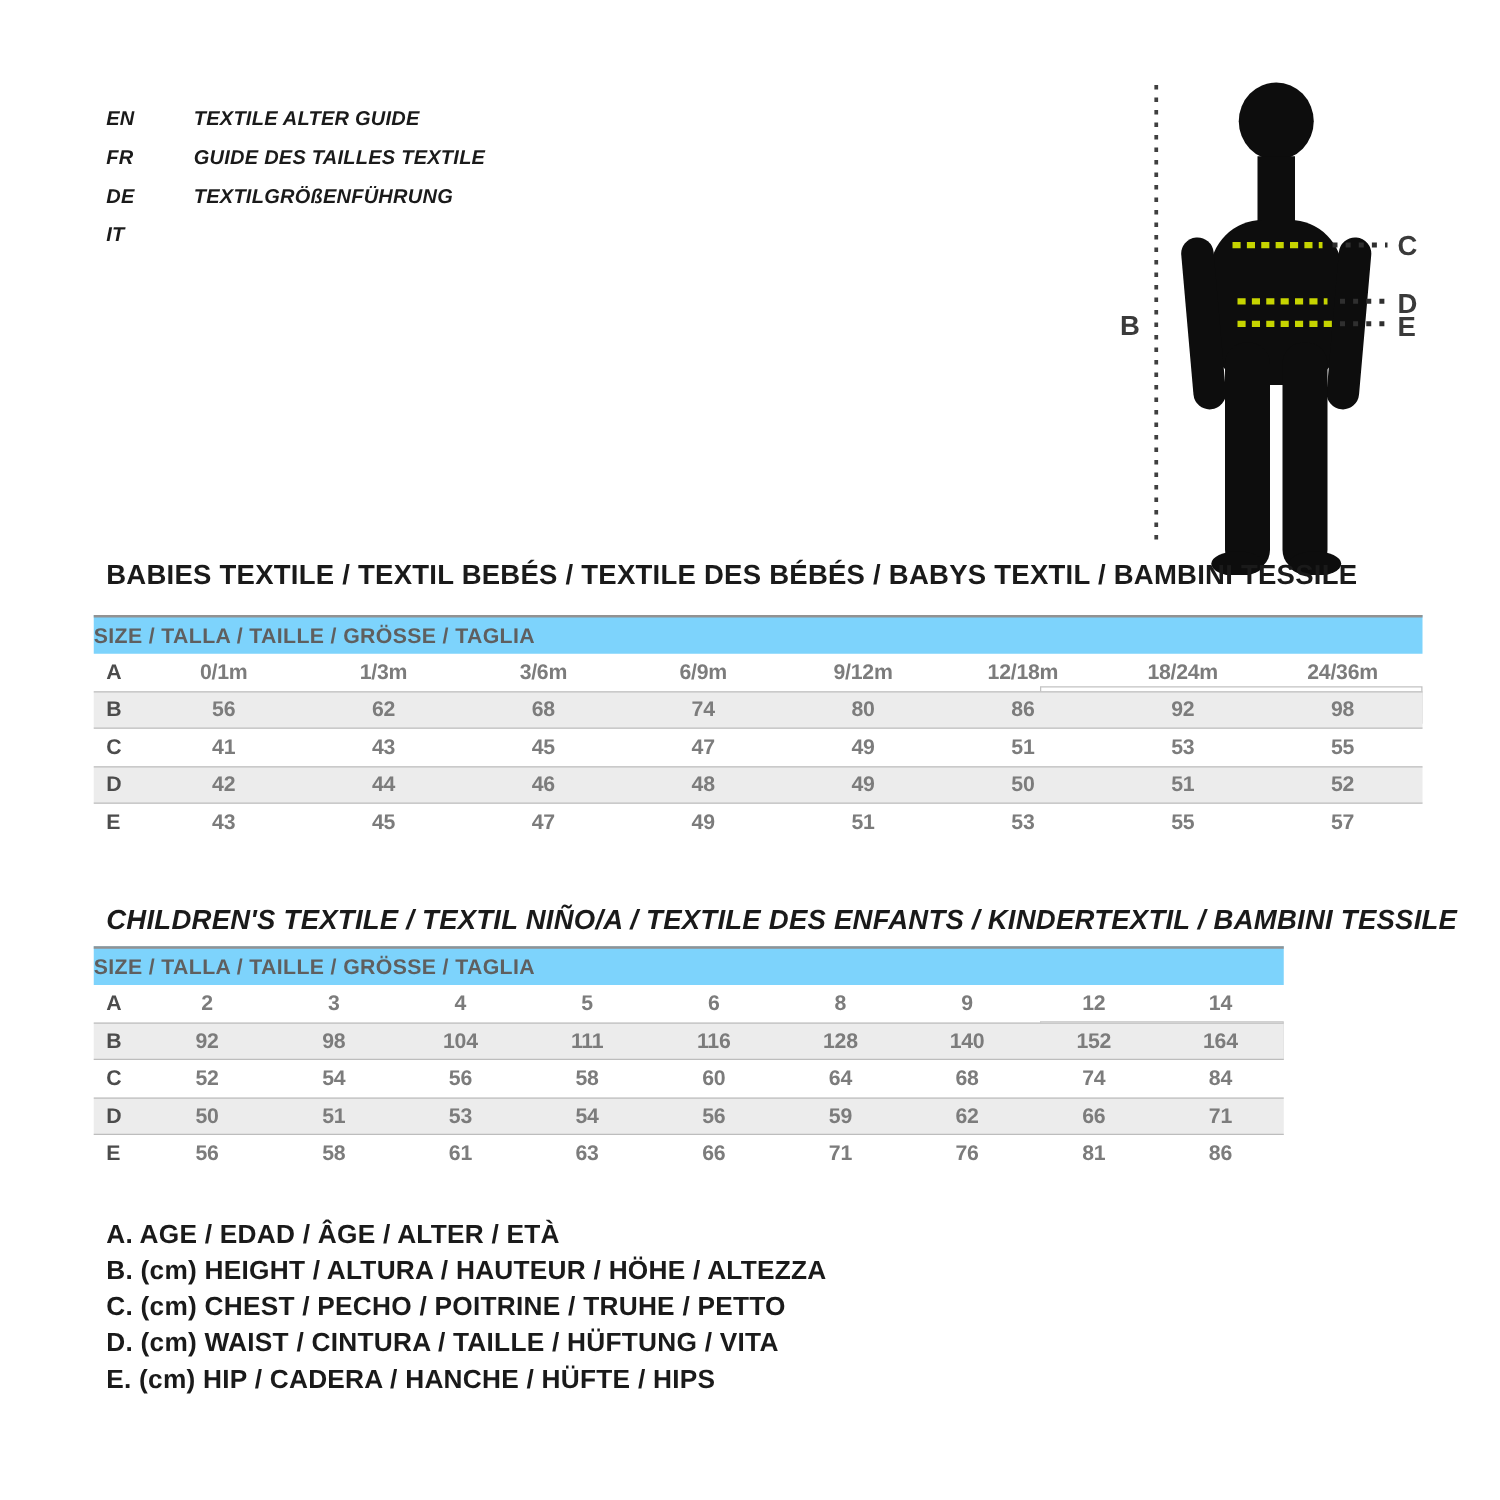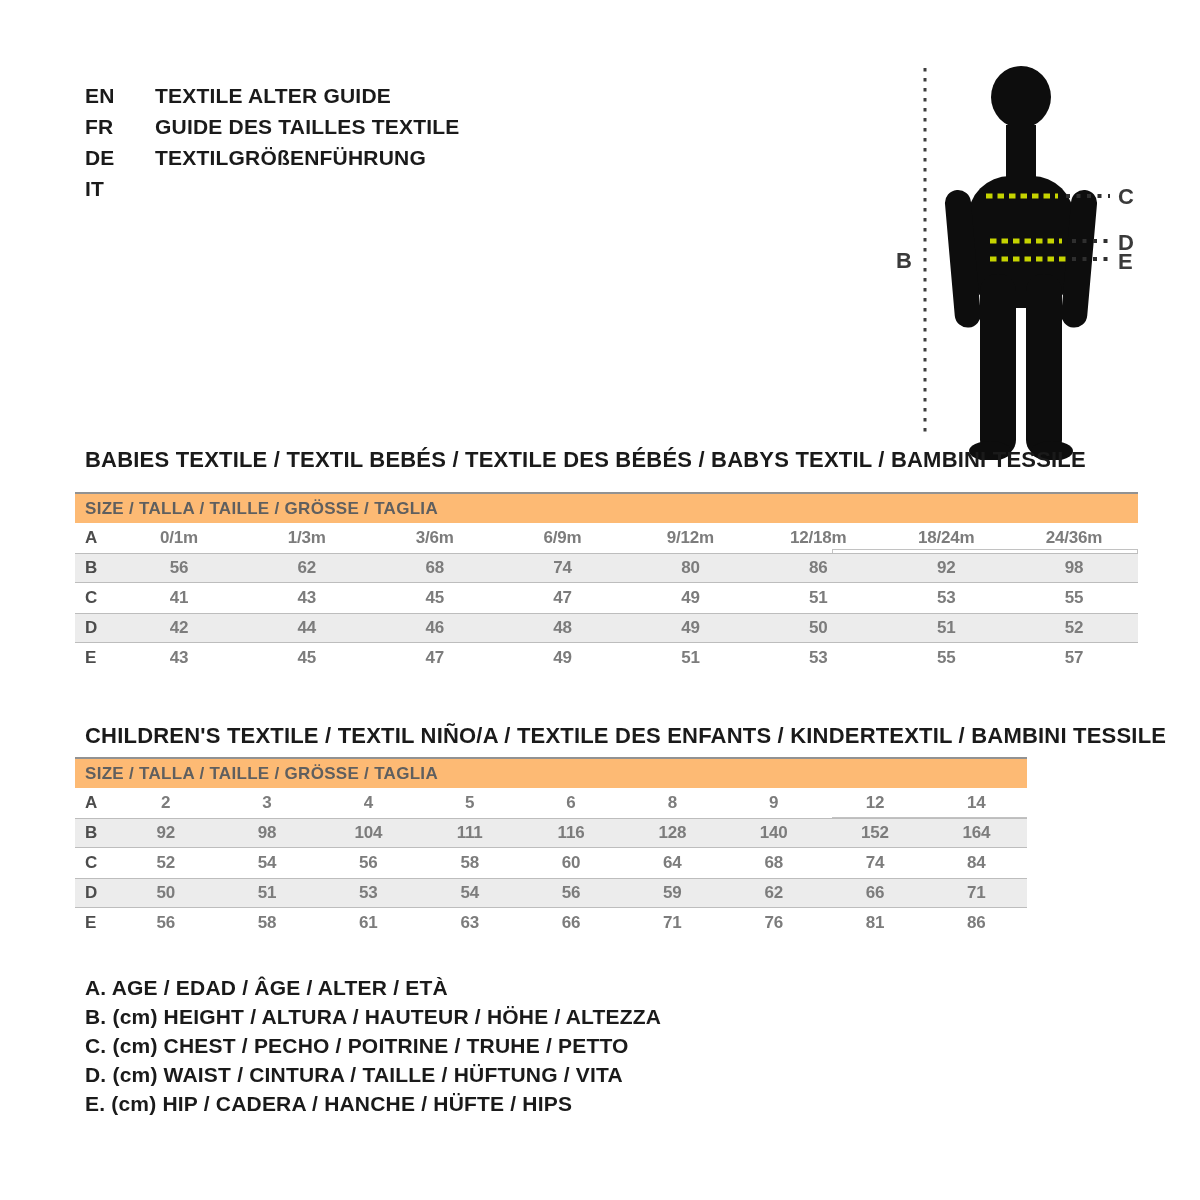--- a/index.html
+++ b/index.html
@@ -2,33 +2,33 @@
 <html><head>
 <meta charset="utf-8">
 <style>
   html,body { margin:0; padding:0; background:#ffffff; }
   .page {
     position:relative; width:1200px; height:1200px; background:#ffffff;
     font-family:"Liberation Sans", sans-serif; color:#1a1a1a; overflow:hidden;
   }
   
   .lang-block { position:absolute; left:85px; top:80px; }
-  .lang-row { display:flex; height:31px; align-items:center; font-size:21px; font-weight:bold; letter-spacing:0.2px; }
+  .lang-row { display:flex; height:31px; align-items:center; font-size:16px; font-weight:bold; letter-spacing:0.2px;font-style:italic; }
   .lang-code { width:70px; }
   
   .section-title { position:absolute; left:85px; font-size:22px; font-weight:bold; letter-spacing:0.2px; white-space:nowrap; }
   #babies-title { top:447px; }
-  #children-title { top:723px; }
+  #children-title { top:723px;font-style:italic; }
   
   .size-table { position:absolute; left:75px; }
   #babies-table { top:492px; width:1063px; }
   #children-table { top:757px; width:952px; }
   .table-header {
-    height:29px; background:#fdba74; border-top:2px solid #929292;
-    display:flex; align-items:center; padding-left:10px; box-sizing:content-box;
+    height:29px; background:#7dd3fc; border-top:2px solid #929292;
+    display:flex; align-items:center; box-sizing:content-box;
     font-size:17px; font-weight:bold; color:#5f5f5f; letter-spacing:0.3px;
     position:relative; z-index:0;
   }
   .rows { position:relative; }
   .table-row {
     display:grid; height:30px; align-items:center; position:relative; z-index:2;
     font-size:17px; font-weight:bold; color:#7c7c7c; box-sizing:border-box;
   }
   .table-row.shaded { background:#ececec; border-top:1px solid #bdbdbd; border-bottom:1px solid #bdbdbd; }
   .row-label { padding-left:10px; color:#4c4c4c; }

